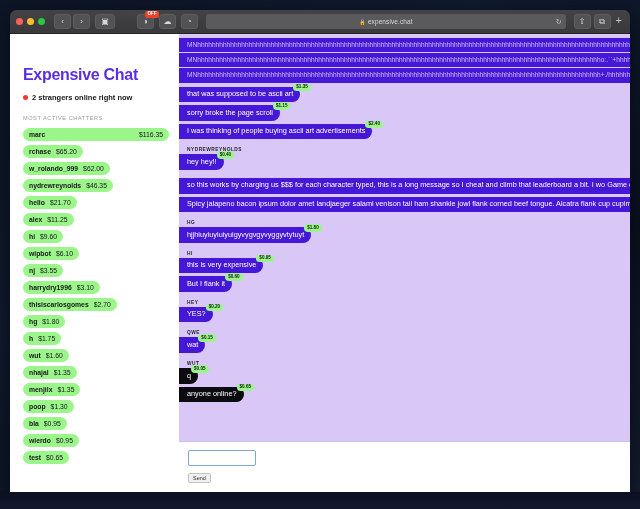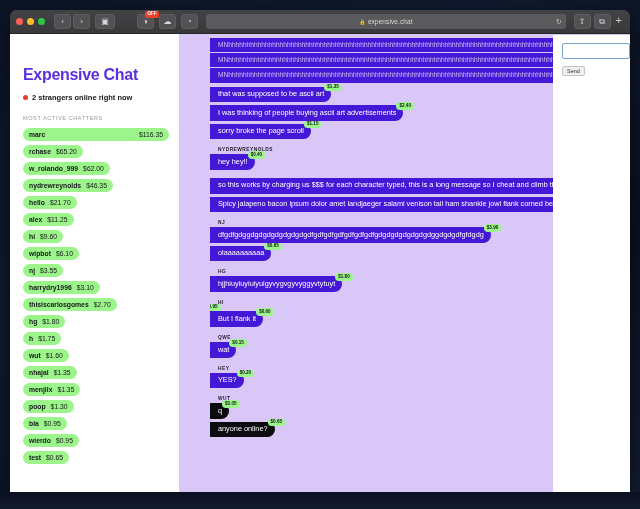--- a/index.html
+++ b/index.html
@@ -155,24 +155,23 @@
   }
   .chatter-row.full { width: 146px; justify-content: space-between; }
   .chatter-name { font-weight: bold; white-space: nowrap; }
   .chatter-amt { white-space: nowrap; }
 
   
   #chat-panel {
     flex: 1;
     background: #d9c8f7;
     display: flex;
-    flex-direction: row;
+    flex-direction: column;
     overflow: hidden;
     position: relative;
-    padding-left: 31px;
   }
   #messages {
     flex: 1;
     padding: 4px 0 6px 0;
     overflow: hidden;
     position: relative;
   }
   .msg-group { margin-bottom: 5px; }
   .group-header {
     font-size: 4.8px;
@@ -414,26 +413,26 @@
       <div id="messages">
           <div class="ascii-block" style="margin-bottom: 1px;">MNhhhhhhhhhhhhhhhhhhhhhhhhhhhhhhhhhhhhhhhhhhhhhhhhhhhhhhhhhhhhhhhhhhhhhhhhhhhhhhhhhhhhhhhhhhhhhhhhhhhhhhhhhhhhhhhhhhhhhhhhhhhyso+/:-</div>
           <div class="ascii-block" style="margin-bottom: 1px;">MNhhhhhhhhhhhhhhhhhhhhhhhhhhhhhhhhhhhhhhhhhhhhhhhhhhhhhhhhhhhhhhhhhhhhhhhhhhhhhhhhhhhhhhhhhhhhhhhhhhhhhhhhhhhhhho:.``+hhhhhhhh</div>
           <div class="ascii-block" style="margin-bottom: 4px;">MNhhhhhhhhhhhhhhhhhhhhhhhhhhhhhhhhhhhhhhhhhhhhhhhhhhhhhhhhhhhhhhhhhhhhhhhhhhhhhhhhhhhhhhhhhhhhhhhhhhhhhhhhhhhhhh+./hhhhhhhhhhh</div>
           <div class="msg-group">
             <div class="bubble-wrap">
               <div class="bubble">that was supposed to be ascii art</div>
               <span class="price">$1.35</span>
             </div>
             <div class="bubble-wrap">
+              <div class="bubble">sorry broke the page scroll</div>
+              <span class="price">$1.15</span>
+            </div>
+            <div class="bubble-wrap">
               <div class="bubble">I was thinking of people buying ascii art advertisements</div>
               <span class="price">$2.40</span>
-            </div>
-            <div class="bubble-wrap">
-              <div class="bubble">sorry broke the page scroll</div>
-              <span class="price">$1.15</span>
             </div>
           </div>
           <div class="msg-group">
             <div class="group-header">NYDREWREYNOLDS</div>
             <div class="bubble-wrap">
               <div class="bubble">hey hey!!</div>
               <span class="price">$0.40</span>
             </div>
           </div>
           <div class="msg-group">
@@ -441,59 +440,49 @@
               <div class="bubble overflow">so this works by charging us $$$ for each character typed, this is a long message so I cheat and climb that leaderboard a bit. I wo
 Game of Thrones.</div>
             </div>
             <div class="bubble-wrap">
               <div class="bubble overflow">Spicy jalapeno bacon ipsum dolor amet landjaeger salami venison tail ham shankle jowl flank corned beef tongue. Alcatra flank cup
 cupim ham hock. Alcatra flank tenderloin doner sirloin tail, turducken short ribs pork loin beef ribs buffalo meatloaf bresaola. Prosc
 leberkas ribeye cow pork loin filet mignon picanha shank short ribs beef ribs meatball doner. Turducken jowl chicken bresaola fatb</div>
             </div>
           </div>
           <div class="msg-group">
-            <div class="group-header">NJ</div>
-            <div class="bubble-wrap">
-              <div class="bubble">dfgdfgdggdgdgdgdgdgdgdgdfgdfgdfgdfgdfgdfgdfgdgdgdgdgdgdgdggdgdgdfgfdgdg</div>
-              <span class="price">$3.90</span>
-            </div>
-            <div class="bubble-wrap">
-              <div class="bubble">olaaaaaaaaaa</div>
-              <span class="price">$0.65</span>
-            </div>
-          </div>
-          <div class="msg-group">
             <div class="group-header">HG</div>
             <div class="bubble-wrap">
               <div class="bubble">hjjhiuyiuyiuiyuigyvygvgyvyggyvtytuyt</div>
               <span class="price">$1.80</span>
             </div>
           </div>
           <div class="msg-group">
             <div class="group-header">HI</div>
             <div class="bubble-wrap">
+              <div class="bubble">this is very expensive</div>
               <span class="price">$0.95</span>
             </div>
             <div class="bubble-wrap">
               <div class="bubble">But I flank it</div>
               <span class="price">$0.60</span>
             </div>
           </div>
           <div class="msg-group">
+            <div class="group-header">HEY</div>
+            <div class="bubble-wrap">
+              <div class="bubble">YES?</div>
+              <span class="price">$0.20</span>
+            </div>
+          </div>
+          <div class="msg-group">
             <div class="group-header">QWE</div>
             <div class="bubble-wrap">
               <div class="bubble">wat</div>
               <span class="price">$0.15</span>
-            </div>
-          </div>
-          <div class="msg-group">
-            <div class="group-header">HEY</div>
-            <div class="bubble-wrap">
-              <div class="bubble">YES?</div>
-              <span class="price">$0.20</span>
             </div>
           </div>
           <div class="msg-group">
             <div class="group-header">WUT</div>
             <div class="bubble-wrap">
               <div class="bubble black">q</div>
               <span class="price">$0.05</span>
             </div>
             <div class="bubble-wrap">
               <div class="bubble black">anyone online?</div>

